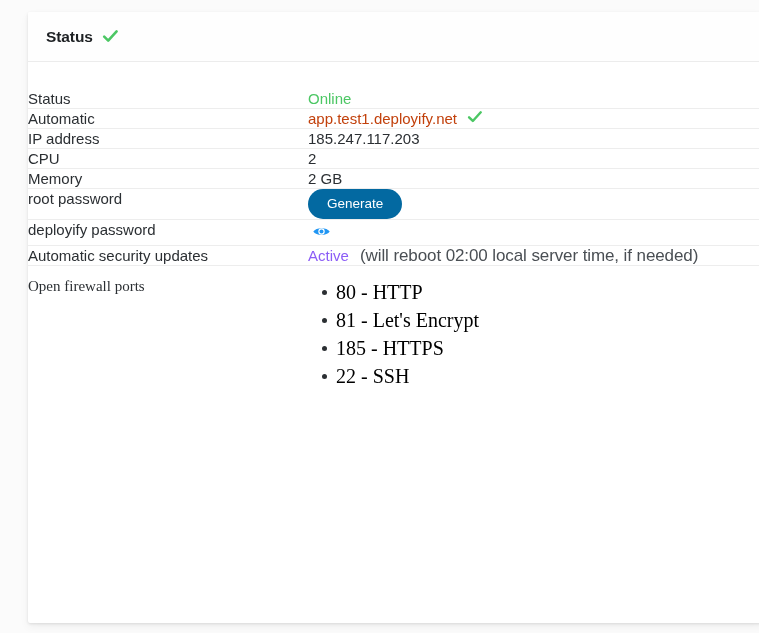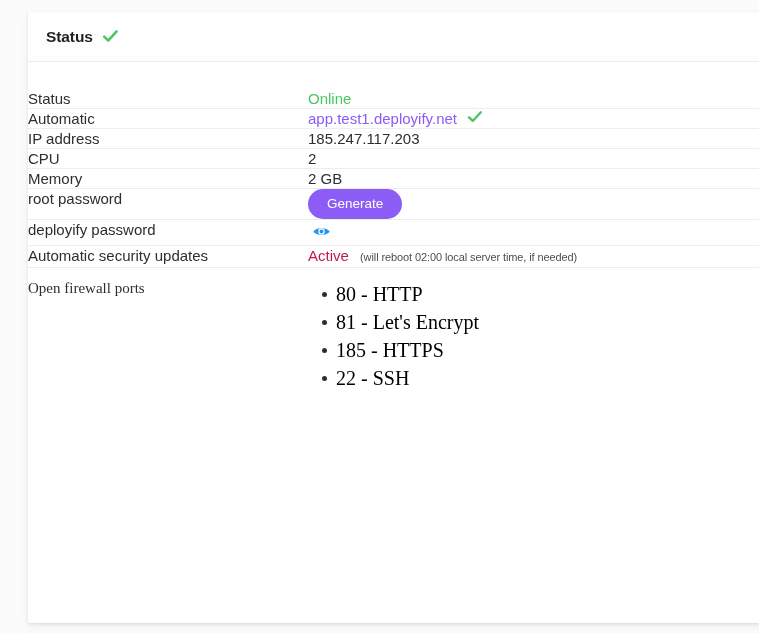--- a/index.html
+++ b/index.html
@@ -80,38 +80,38 @@
     padding: 11px 20px 11px 0;
     font-size: 15px;
     color: #2b2f33;
     line-height: 19px;
   }
 
   .val-online {
     color: #4cc764;
   }
   .val-link {
-    color: #8b5cf6;
+    color: #c2410c;
     text-decoration: none;
     cursor: pointer;
   }
   .inline-check {
     display: inline-block;
     margin-left: 6px;
     vertical-align: -1px;
     line-height: 0;
   }
 
   .row-button-cell {
     padding-top: 6px;
     padding-bottom: 6px;
   }
   .btn-generate {
     display: inline-block;
-    background: #8b5cf6;
+    background: #0369a1;
     color: #ffffff;
     border: none;
     border-radius: 18px;
     padding: 7px 19px 8px 19px;
     font-size: 13.5px;
     font-family: "Liberation Sans", sans-serif;
     cursor: pointer;
     line-height: 15px;
   }
 
@@ -119,25 +119,25 @@
     display: inline-block;
     background: none;
     border: none;
     padding: 0;
     margin: 2px 0 1px 4px;
     cursor: pointer;
     line-height: 0;
   }
 
   .val-active {
-    color: #be185d;
+    color: #8b5cf6;
   }
   .note {
     color: #4a4f54;
-    font-size: 11px;
+    font-size: 17px;
     margin-left: 7px;
     letter-spacing: -0.1px;
   }
 
   .ports-row .cell-label {
     padding-top: 11px;
   }
   .ports-list {
     margin: 0;
     padding: 12px 0 12px 0;

